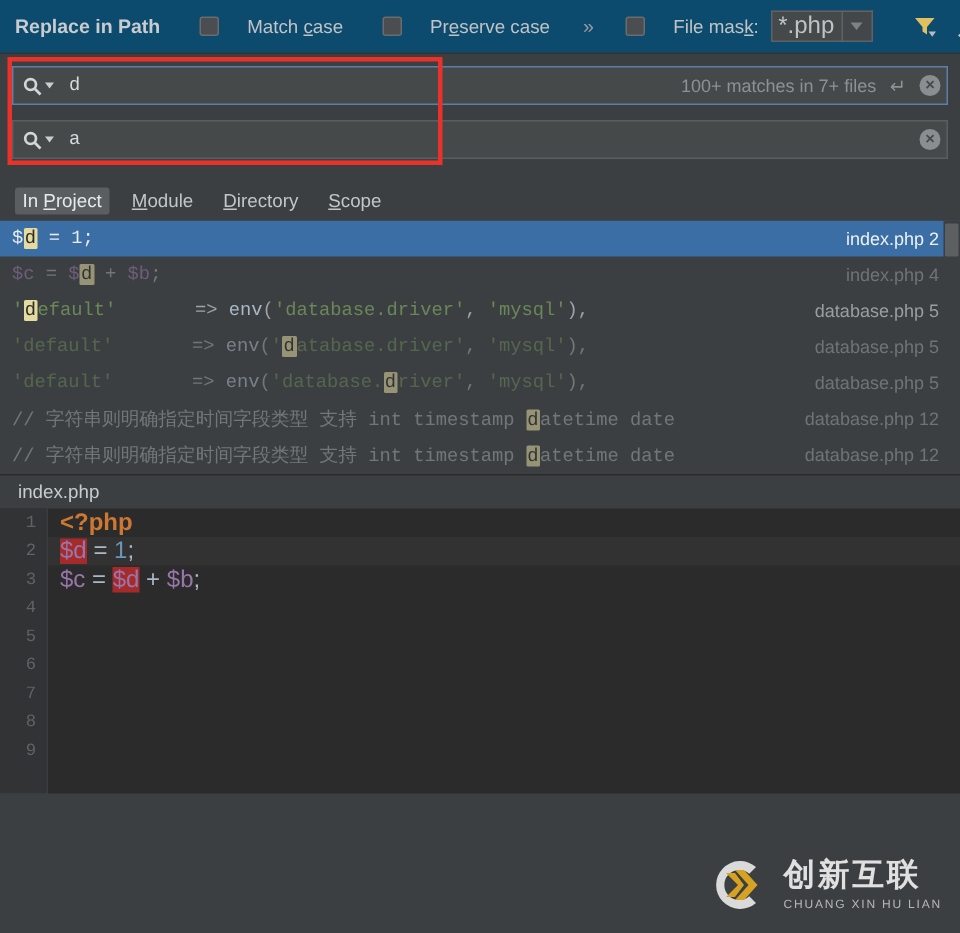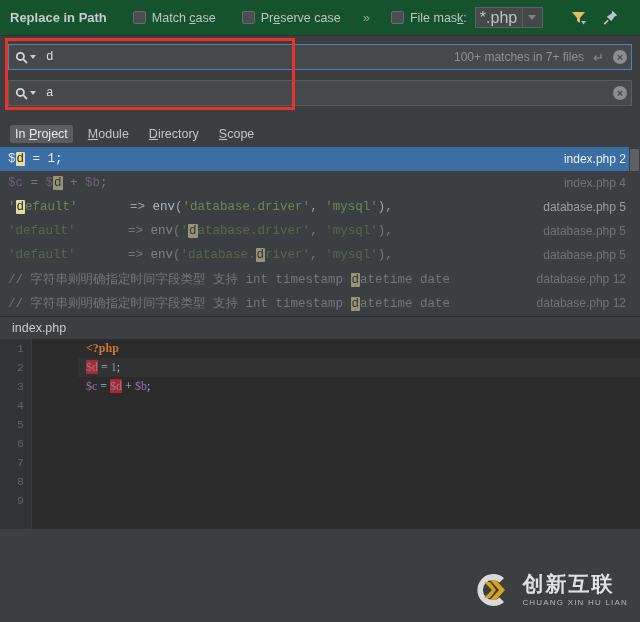--- a/index.html
+++ b/index.html
@@ -7,33 +7,33 @@
     width: 640px; height: 622px;
     background: #3C3F41;
     font-family: "Liberation Sans", sans-serif;
     overflow: hidden;
   }
   #app { position: relative; width: 640px; height: 622px; background: #3C3F41; }
 
   
   .toolbar {
     position: absolute; left: 0; top: 0; width: 640px; height: 36px;
-    display: flex; align-items: center; background: #14532d;
+    display: flex; align-items: center; background: #0c4a6e;
     border-bottom: 1px solid #323232;
   }
   .title {
     font-size: 13px; font-weight: bold; color: #C8CCCE;
     margin-left: 10px; white-space: nowrap;
   }
   .cb-group { display: flex; align-items: center; margin-left: 26px; }
   .cb-box {
     width: 13px; height: 13px; border: 1px solid #6B6B6B;
     background: #4A4E50; border-radius: 2px;
   }
-  .cb-label { font-size: 12.5px; color: #C0C4C6; margin-left: 6px; white-space: nowrap; }
+  .cb-label { font-size: 12.5px; color: #C0C4C6; margin-left: 19px; white-space: nowrap; }
   .cb-label u { text-decoration: underline; }
   .chev { font-size: 13px; color: #9A9EA0; margin-left: 22px; letter-spacing: -1px; }
   .fm-group { display: flex; align-items: center; margin-left: 22px; }
   .mask-combo { display: flex; align-items: center; margin-left: 8px; }
   .mask-val {
     width: 48px; height: 21px; background: #45494A; border: 1px solid #5E6264;
     color: #BFC3C5; font-size: 16px; line-height: 19px; padding-left: 4px;
     white-space: nowrap; overflow: hidden;
   }
   .mask-btn {
@@ -104,22 +104,22 @@
   .prev-tab { font-size: 12.5px; color: #C8CCCE; margin-left: 12px; }
 
   
   .editor { position: absolute; left: 0; top: 339px; width: 640px; height: 283px;
             background: #2B2B2B; }
   .gutter { position: absolute; left: 0; top: 0; width: 32px; height: 283px;
             background: #313335; border-right: 1px solid #3A3D3F; }
   .gline { height: 19px; line-height: 19px; text-align: right; padding-right: 7px;
            font-size: 11.5px; color: #606366; font-family: "Liberation Mono", monospace; }
   .codepane { position: absolute; left: 32px; top: 0; right: 0; height: 283px; }
-  .cline { height: 19px; line-height: 19px; padding-left: 8px; font-size: 12px;
-           color: #A9B7C6; font-family: Liberation Serif, serif; white-space: pre; margin-left: 46px; }
+  .cline { height: 19px; line-height: 19px; padding-left: 8px; font-size: 16px;
+           color: #A9B7C6; font-family: Liberation Sans, sans-serif; white-space: pre; }
   .cline.cur { background: #323232; }
   .kw { color: #CC7832; font-weight: bold; }
   .var { color: #9876AA; }
   .num { color: #6897BB; }
   .fn { color: #A9B7C6; }
   .match-red { background: #A52A2A; color: #FFFFFF; }
   .right-fill { position: absolute; left: 0; top: 190px; width: 640px; height: 93px;
                 background: #3C3F41; }
   .editor-left-strip { position: absolute; left: 0; top: 190px; width: 32px;
                        height: 93px; background: #3C3F41; }

